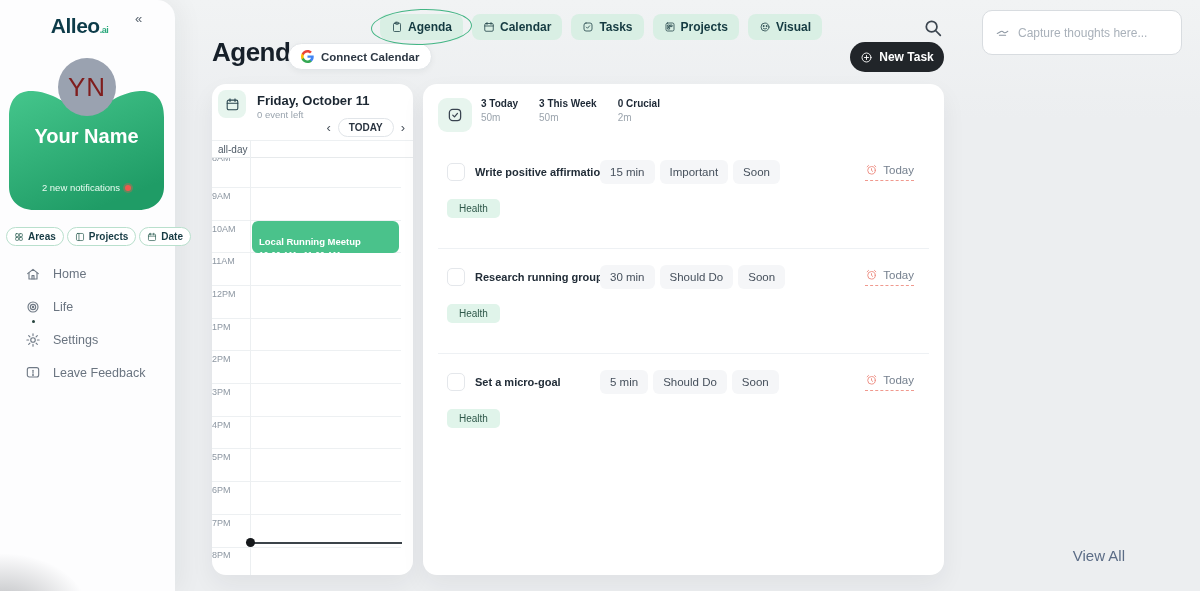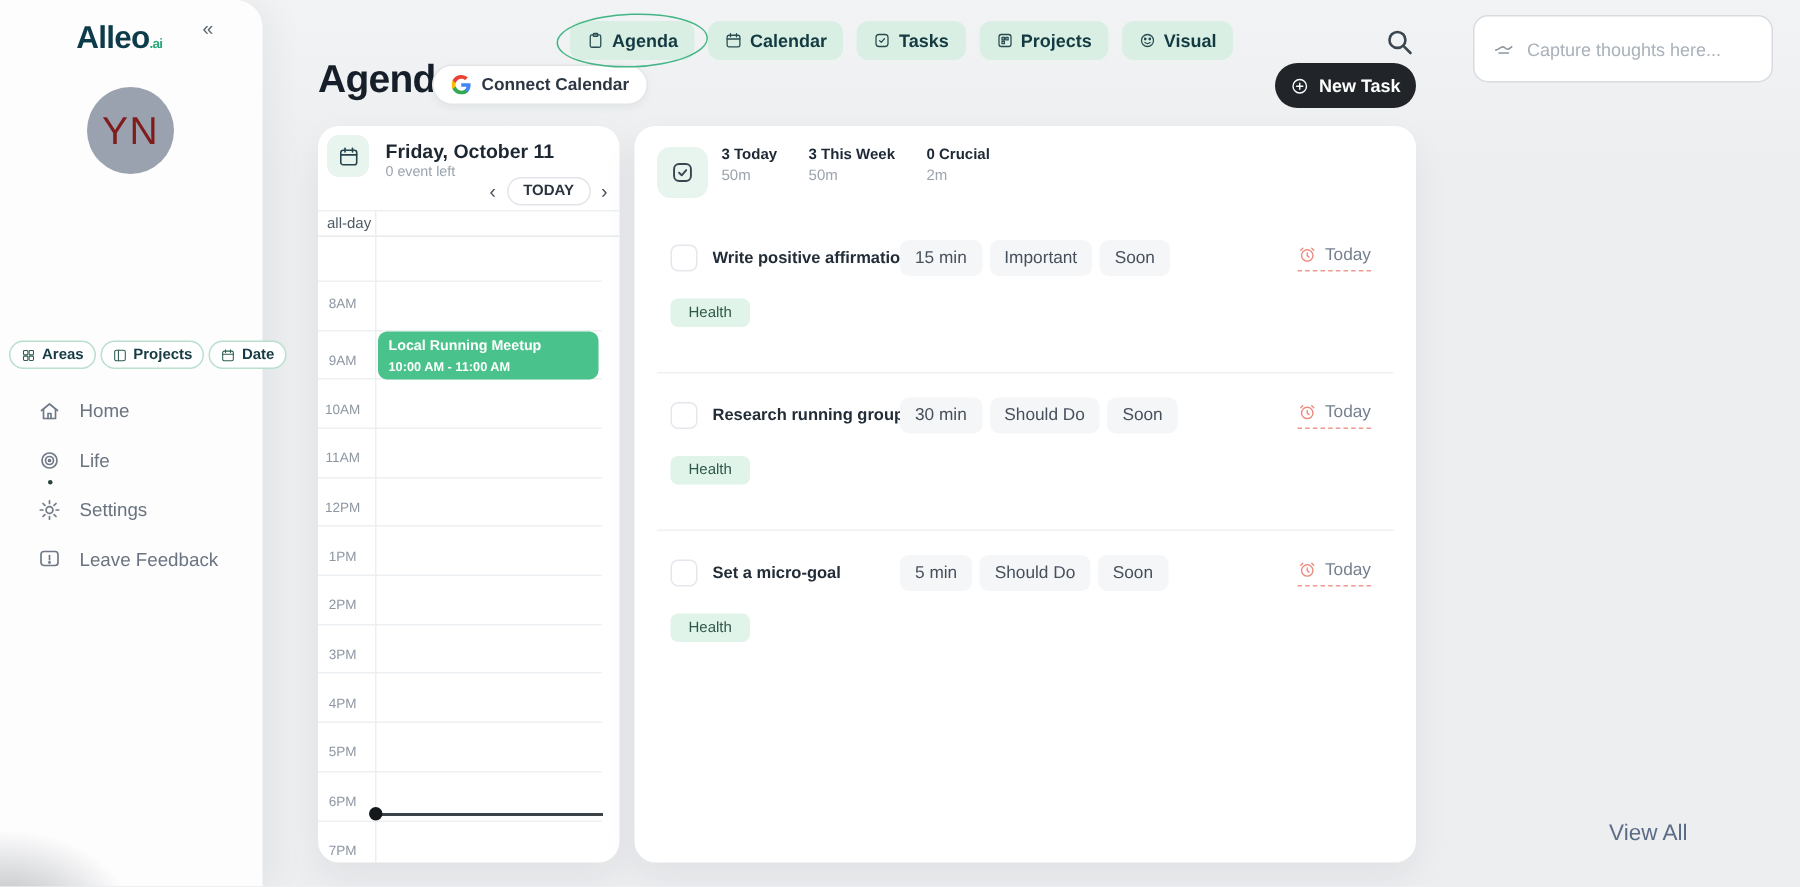--- a/index.html
+++ b/index.html
@@ -80,23 +80,23 @@
   .cal-nav { top:34px; }
   .chev { font-size:13px; color:#49525c; cursor:pointer; line-height:1; }
   .todaybtn { border:1px solid #e1e5e9; border-radius:12px; padding:3px 10px; font-size:10px;
               font-weight:700; color:#2a3440; background:#fff; cursor:pointer; }
   .grid-area { position:absolute; left:0; right:0; top:56px; bottom:0; }
   .allday { position:relative; height:18px; border-top:1px solid #edf0f2; border-bottom:1px solid #e7eaec;
             font-size:10px; color:#4e5a66; padding-left:6px; line-height:17px; }
   .vline { position:absolute; left:38px; top:0; bottom:0; width:1px; background:#eceff1; z-index:1; }
   .hours { position:relative; height:417px; overflow:hidden; }
   .hline { position:absolute; left:0; right:12px; height:1px; background:#edf0f2; }
-  .hlabel { position:absolute; left:0; width:33px; text-align:center; font-size:9px; color:#8d97a2;margin-top:44px; }
+  .hlabel { position:absolute; left:0; width:33px; text-align:left; font-size:9px; color:#8d97a2; }
   .event { position:absolute; left:40px; width:147px; height:32px; background:#4ac28b; border-radius:6px;
-           padding:4px 7px; color:#fff; z-index:2; cursor:pointer; overflow:hidden; }
+           padding:15px 7px; color:#fff; z-index:2; cursor:pointer; overflow:hidden; }
   .event .et { font-size:9.5px; font-weight:600; white-space:nowrap; }
   .event .etime { font-size:8.5px; font-weight:700; margin-top:3px; white-space:nowrap; }
   .nowline { position:absolute; left:38px; right:11px; top:384px; height:2px; background:#3c4349; z-index:3; }
   .nowdot { position:absolute; left:34px; top:380px; width:9px; height:9px; border-radius:50%; background:#15181b; z-index:3; }
 
   
   .task-card { left:423px; top:84px; width:521px; height:491px; }
   .stats-iconbox { position:absolute; left:15px; top:14px; width:34px; height:34px; background:#e7f5ee;
                    border-radius:9px; display:flex; align-items:center; justify-content:center; color:#394450; }
   .stats-iconbox svg { width:18px; height:18px; }
@@ -127,20 +127,33 @@
 <body>
 
 <div id="app">
 
   <div class="sidebar">
     <div class="logo"><span>Alleo</span><span class="suffix">.ai</span></div>
     <div class="collapse">«</div>
 
     <div class="avatar">YN</div>
 
+    <div class="namecard">
+      <svg class="bg" viewBox="0 0 155 127">
+        <defs>
+          <linearGradient id="g1" x1="0" y1="0" x2="0.55" y2="1">
+            <stop offset="0" stop-color="#45c68c"></stop>
+              <stop offset="1" stop-color="#1f9c66"></stop>
+          </linearGradient>
+        </defs>
+        <path fill="url(#g1)" d="M0,100 L0,30 C0,12 9,3 24,4 C50,6 58,22 77.5,22 C97,22 105,6 131,4 C146,3 155,12 155,30 L155,100 C155,114 144,123 130,123 L25,123 C11,123 0,114 0,100 Z"></path>
+      </svg>
+      <div class="uname">Your Name</div>
+      <div class="notif"><span>2 new notifications</span><span class="notif-dot"></span></div>
+    </div>
 
     <div class="side-pills">
       <div class="side-pill">
         <svg class="ico" viewBox="0 0 24 24">
             <rect x="4" y="4" width="7" height="7" rx="1.5"></rect>
             <rect x="13" y="4" width="7" height="7" rx="1.5"></rect>
             <rect x="4" y="13" width="7" height="7" rx="1.5"></rect>
             <rect x="13" y="13" width="7" height="7" rx="1.5"></rect>
           </svg>
         <span>Areas</span>

